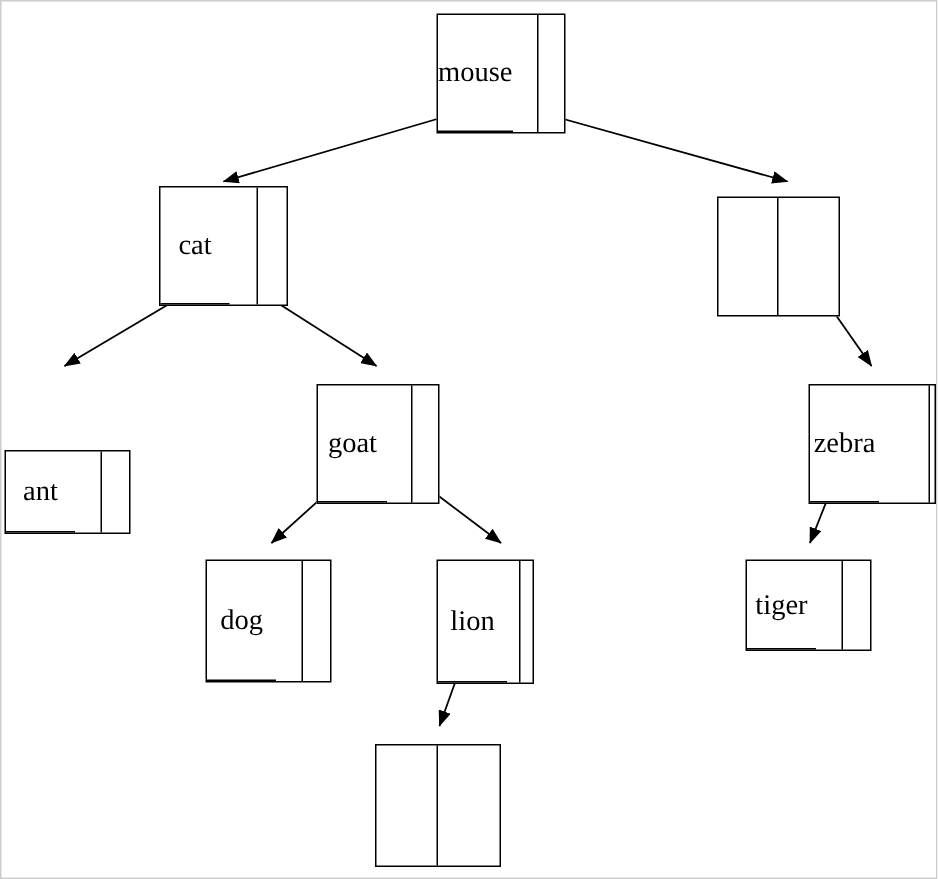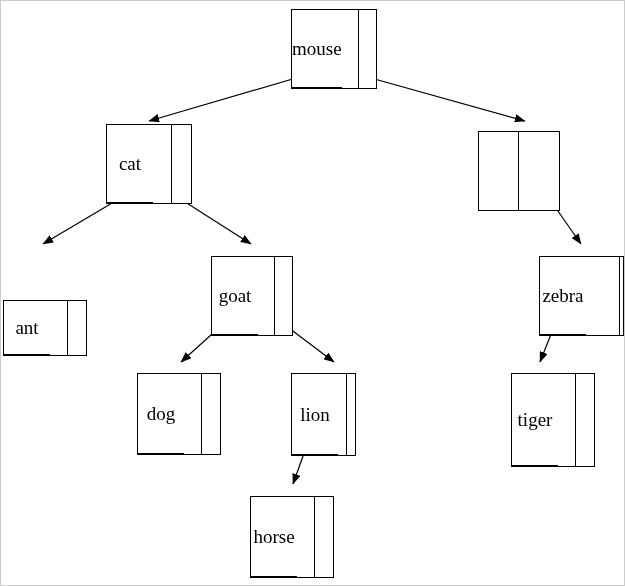--- a/index.html
+++ b/index.html
@@ -137,29 +137,28 @@
           <div class="ptr-cell right"></div>
         </div>
       </div>
       <div class="node" style="left: 290px; top: 372px; width: 65px; height: 83px;">
         <div class="node-label">lion</div>
         <div class="node-ptrs">
           <div class="ptr-cell left"></div>
           <div class="ptr-cell right"></div>
         </div>
       </div>
-      <div class="node" style="left: 496px; top: 372px; width: 84px; height: 94px; margin-left: 14px;">
+      <div class="node" style="left: 496px; top: 372px; width: 84px; height: 61px;">
         <div class="node-label">tiger</div>
         <div class="node-ptrs">
           <div class="ptr-cell left"></div>
           <div class="ptr-cell right"></div>
         </div>
       </div>
       <div class="node" style="left: 249px; top: 495px; width: 84px; height: 82px;">
-        <div class="node-label">horse</div>
         <div class="node-ptrs">
           <div class="ptr-cell left"></div>
           <div class="ptr-cell right"></div>
         </div>
       </div>
     </div>
 
 </div>
 
 </body></html>

